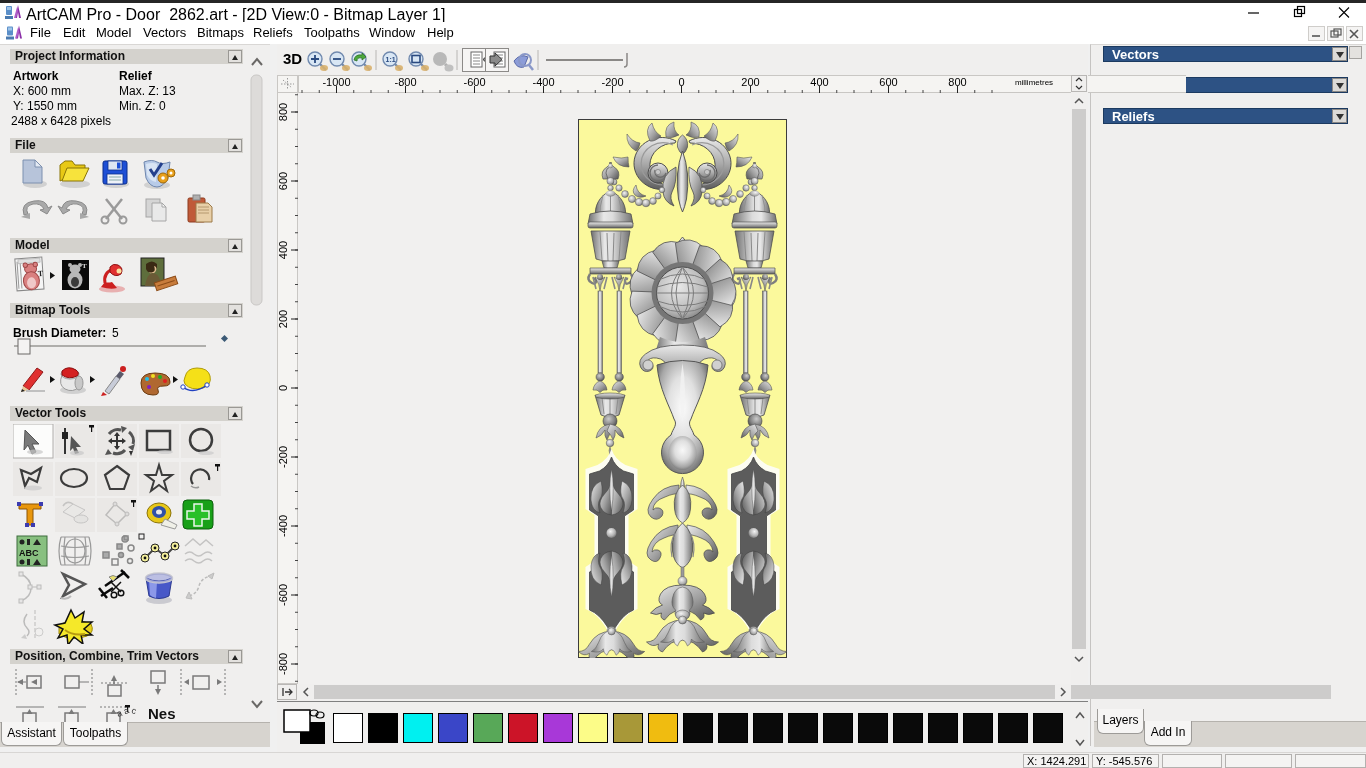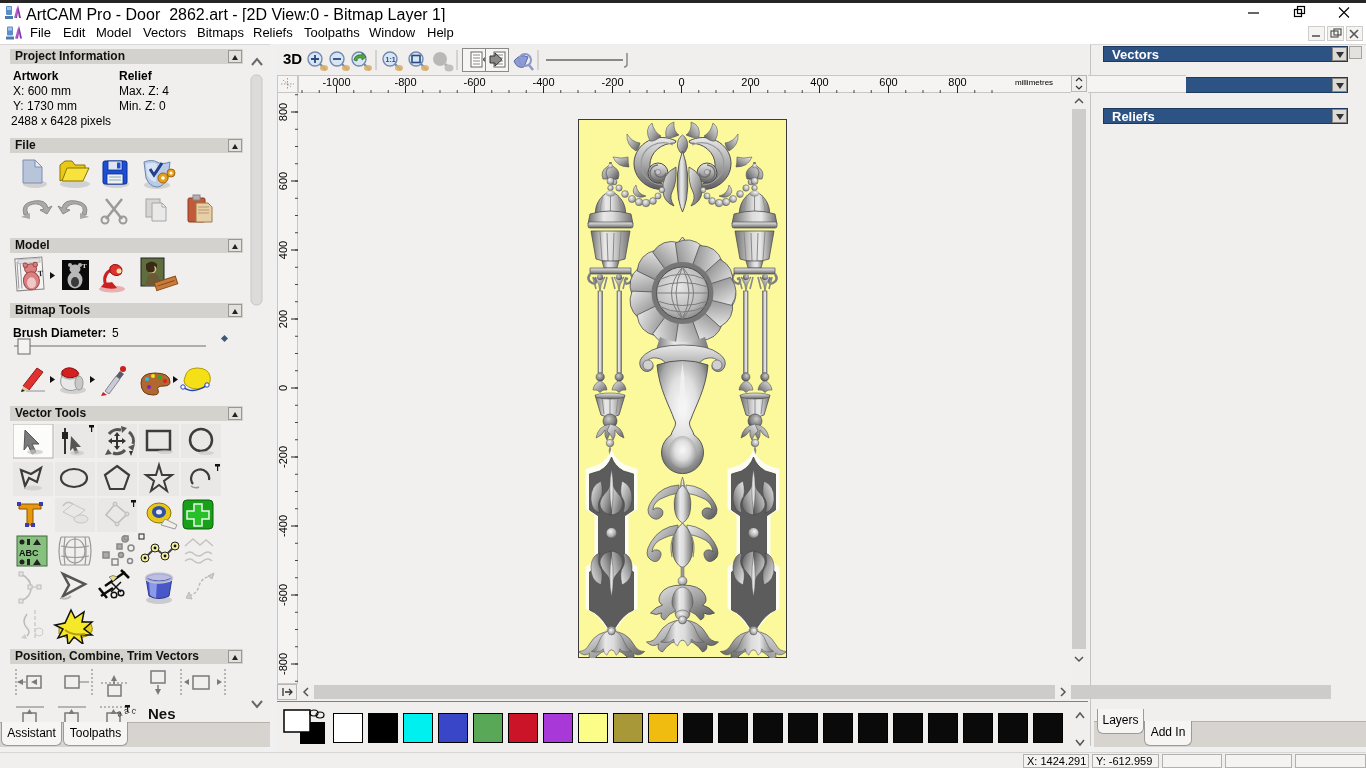--- a/index.html
+++ b/index.html
@@ -116,22 +116,22 @@
         <div class="btn"></div>
       </div>
     <div class="lhead" style="top:604px">
         <span>Position, Combine, Trim Vectors</span>
         <div class="btn"></div>
       </div>
 
     <span class="ptext pbold" style="left:13px;top:24px">Artwork</span>
     <span class="ptext pbold" style="left:119px;top:24px">Relief</span>
     <span class="ptext" style="left:13px;top:39px">X: 600 mm</span>
-    <span class="ptext" style="left:119px;top:39px">Max. Z: 4</span>
-    <span class="ptext" style="left:13px;top:54px">Y: 1730 mm</span>
+    <span class="ptext" style="left:119px;top:39px">Max. Z: 13</span>
+    <span class="ptext" style="left:13px;top:54px">Y: 1550 mm</span>
     <span class="ptext" style="left:119px;top:54px">Min. Z: 0</span>
     <span class="ptext" style="left:11px;top:69px">2488 x 6428 pixels</span>
 
     <svg class="abs" style="left:13px;top:112px" width="220" height="76" viewBox="0 0 220 76">
 <defs>
           <linearGradient id="gmet" x1="0" y1="0" x2="0" y2="1">
             <stop offset="0" stop-color="#e9e9e9"></stop>
             <stop offset="1" stop-color="#8f8f8f"></stop>
           </linearGradient>
         </defs>
@@ -1056,18 +1056,18 @@
       <div class="swatch" style="left:686px;background:#0a0a0a"></div>
       <div class="swatch" style="left:721px;background:#0a0a0a"></div>
       <div class="swatch" style="left:756px;background:#0a0a0a"></div>
       <svg class="abs" style="left:795px;top:8px" width="16" height="38" viewBox="0 0 16 38">
         <path d="M4 8 L8 3 L12 8" fill="none" stroke="#555" stroke-width="1.5"></path>
         <path d="M4 30 L8 35 L12 30" fill="none" stroke="#555" stroke-width="1.5"></path>
       </svg>
     </div>
   <div id="statusbar" class="abs">
     <div class="sbox" style="left:1023px;width:66px">X: 1424.291</div>
-    <div class="sbox" style="left:1092px;width:67px">Y: -612.959</div>
+    <div class="sbox" style="left:1092px;width:67px">Y: -545.576</div>
     <div class="sbox" style="left:1162px;width:60px"></div>
     <div class="sbox" style="left:1225px;width:67px"></div>
     <div class="sbox" style="left:1295px;width:71px"></div>
   </div>
 </div>
 
 </body></html>

